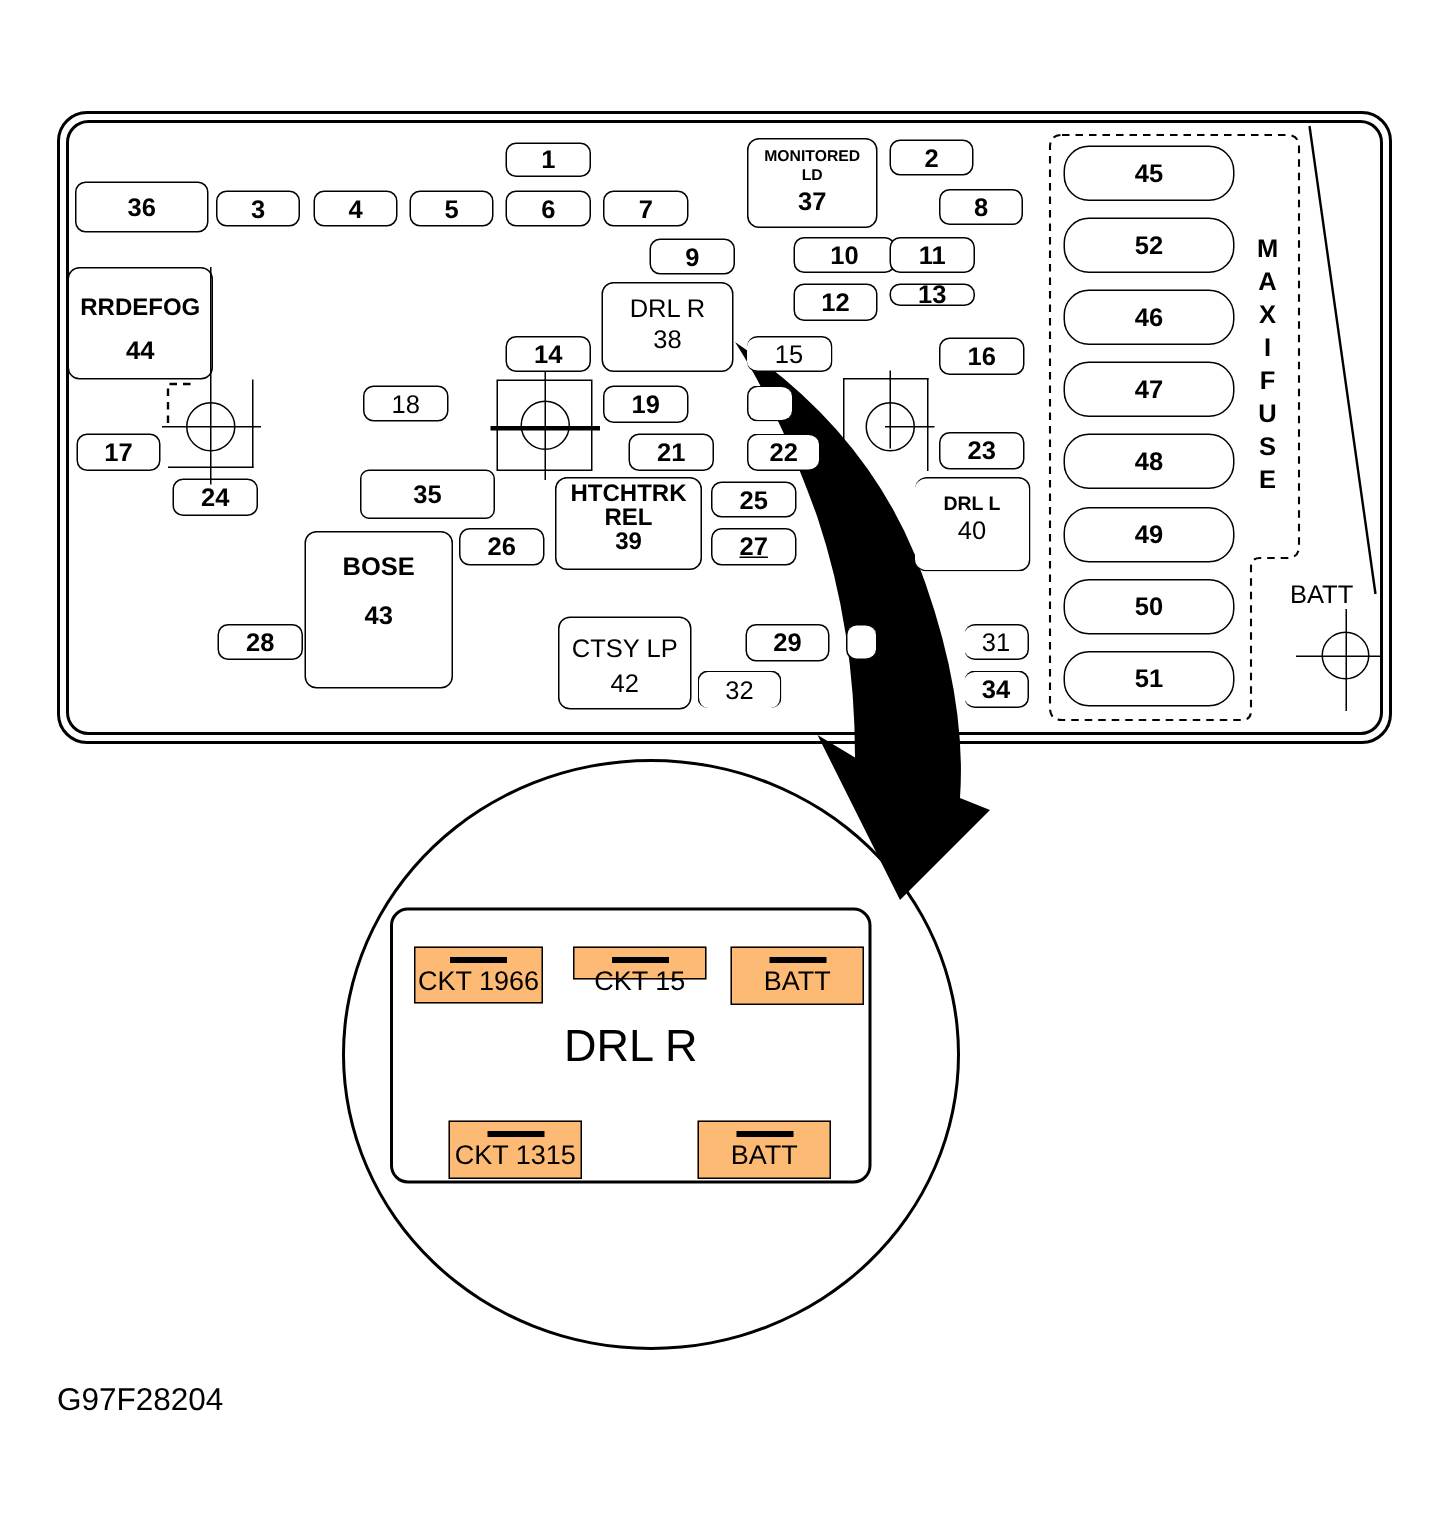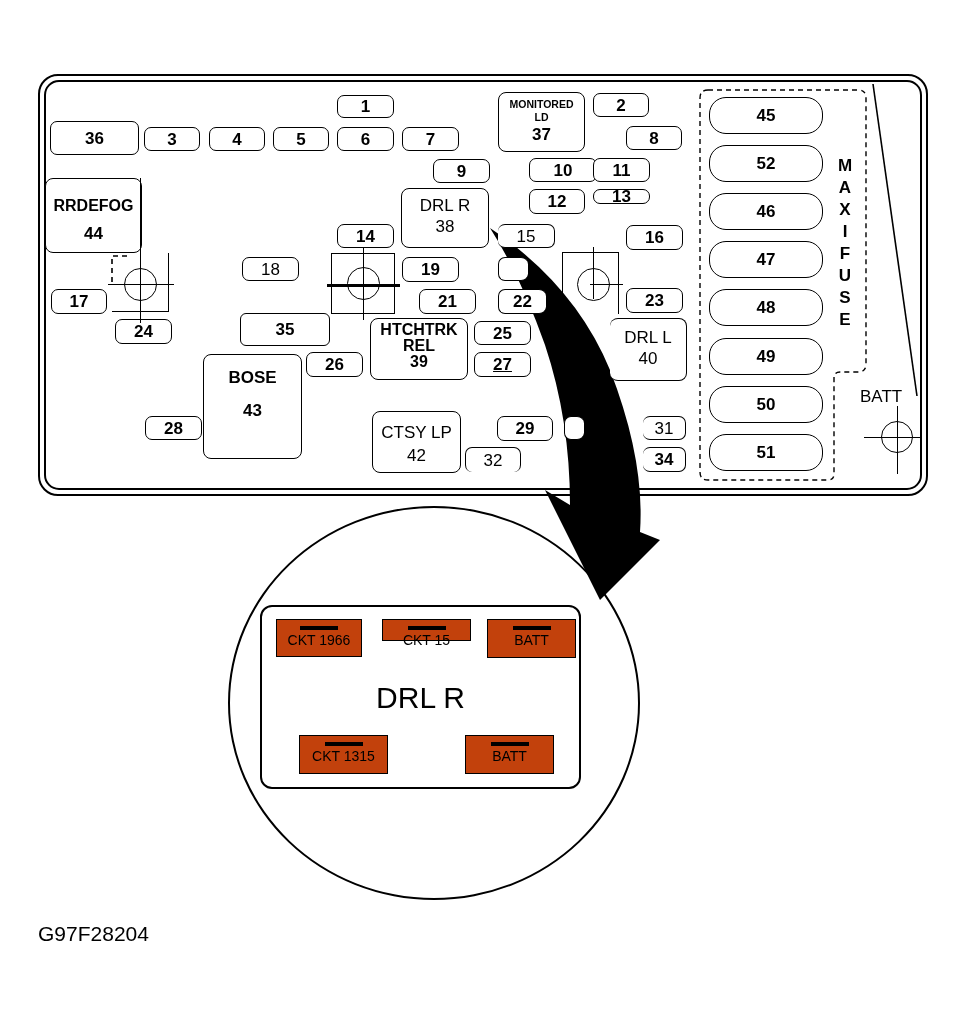--- a/index.html
+++ b/index.html
@@ -9,21 +9,21 @@
   .fuse{position:absolute;border:1.6px solid #000;border-radius:7px;box-sizing:border-box;background:#fff;display:flex;align-items:center;justify-content:center;font-size:17px;font-weight:bold;line-height:1;text-align:center;}
   .relay{position:absolute;border:1.6px solid #000;border-radius:8px;box-sizing:border-box;background:#fff;font-weight:bold;text-align:center;line-height:1.1;}
   .maxi{position:absolute;left:709px;width:114px;height:37px;border:1.6px solid #000;border-radius:17px;box-sizing:border-box;display:flex;align-items:center;justify-content:center;font-size:17px;font-weight:bold;}
   .vlabel{position:absolute;left:838px;top:155px;width:14px;font-size:17px;font-weight:bold;line-height:22px;text-align:center;}
   .mount{position:absolute;border:1.6px solid #000;box-sizing:border-box;}
   .circle{position:absolute;border:1.6px solid #000;border-radius:50%;box-sizing:border-box;}
   .hline{position:absolute;height:0;border-top:1.5px solid #000;}
   .vline{position:absolute;width:0;border-left:1.5px solid #000;}
   .zoom-circle{position:absolute;left:228px;top:506px;width:412px;height:394px;border:2.5px solid #000;border-radius:50%;box-sizing:border-box;}
   .detail{position:absolute;left:260px;top:605px;width:321px;height:184px;border:2px solid #000;border-radius:12px;box-sizing:border-box;background:#fff;}
-  .term{position:absolute;border:1.8px solid #000;box-sizing:border-box;background:#c2410c;text-align:center;font-size:14px;}
+  .term{position:absolute;border:1.8px solid #000;box-sizing:border-box;background:#fdba74;text-align:center;font-size:18px;margin-top:12px;}
   .term .bar{display:block;margin:6px auto 2px;width:38px;height:4px;background:#000;}
   .detail-title{position:absolute;left:0;width:100%;top:74px;text-align:center;font-size:30px;}
   .figure-id{position:absolute;left:38px;top:922px;font-size:21px;}
 </style>
 </head>
 <body>
 
 <div class="panel-outer"></div>
 <div class="panel-inner"></div>
 
@@ -158,21 +158,21 @@
     <span>25</span>
   </div>
 <div class="fuse" style="left:306px;top:352px;width:57px;height:25px;">
     <span>26</span>
   </div>
 <div class="fuse" style="left:474px;top:352px;width:57px;height:25px;text-decoration:underline;">
     <span>27</span>
   </div>
 
 <div class="relay" style="left:610px;top:318px;width:77px;height:63px;padding-top:10px;border-left:none;">
-  <div style="font-size:17px;font-weight:normal;">DRL L</div>
+  <div style="font-size:13px;font-weight:bold;">DRL L</div>
   <div style="font-size:17px;font-weight:normal;margin-top:2px;">40</div>
 </div>
 
 <div class="relay" style="left:203px;top:354px;width:99px;height:105px;padding-top:14px;">
   <div style="font-size:17px;">BOSE</div>
   <div style="font-size:17px;margin-top:14px;">43</div>
 </div>
 <div class="fuse" style="left:145px;top:416px;width:57px;height:24px;">
     <span>28</span>
   </div>

